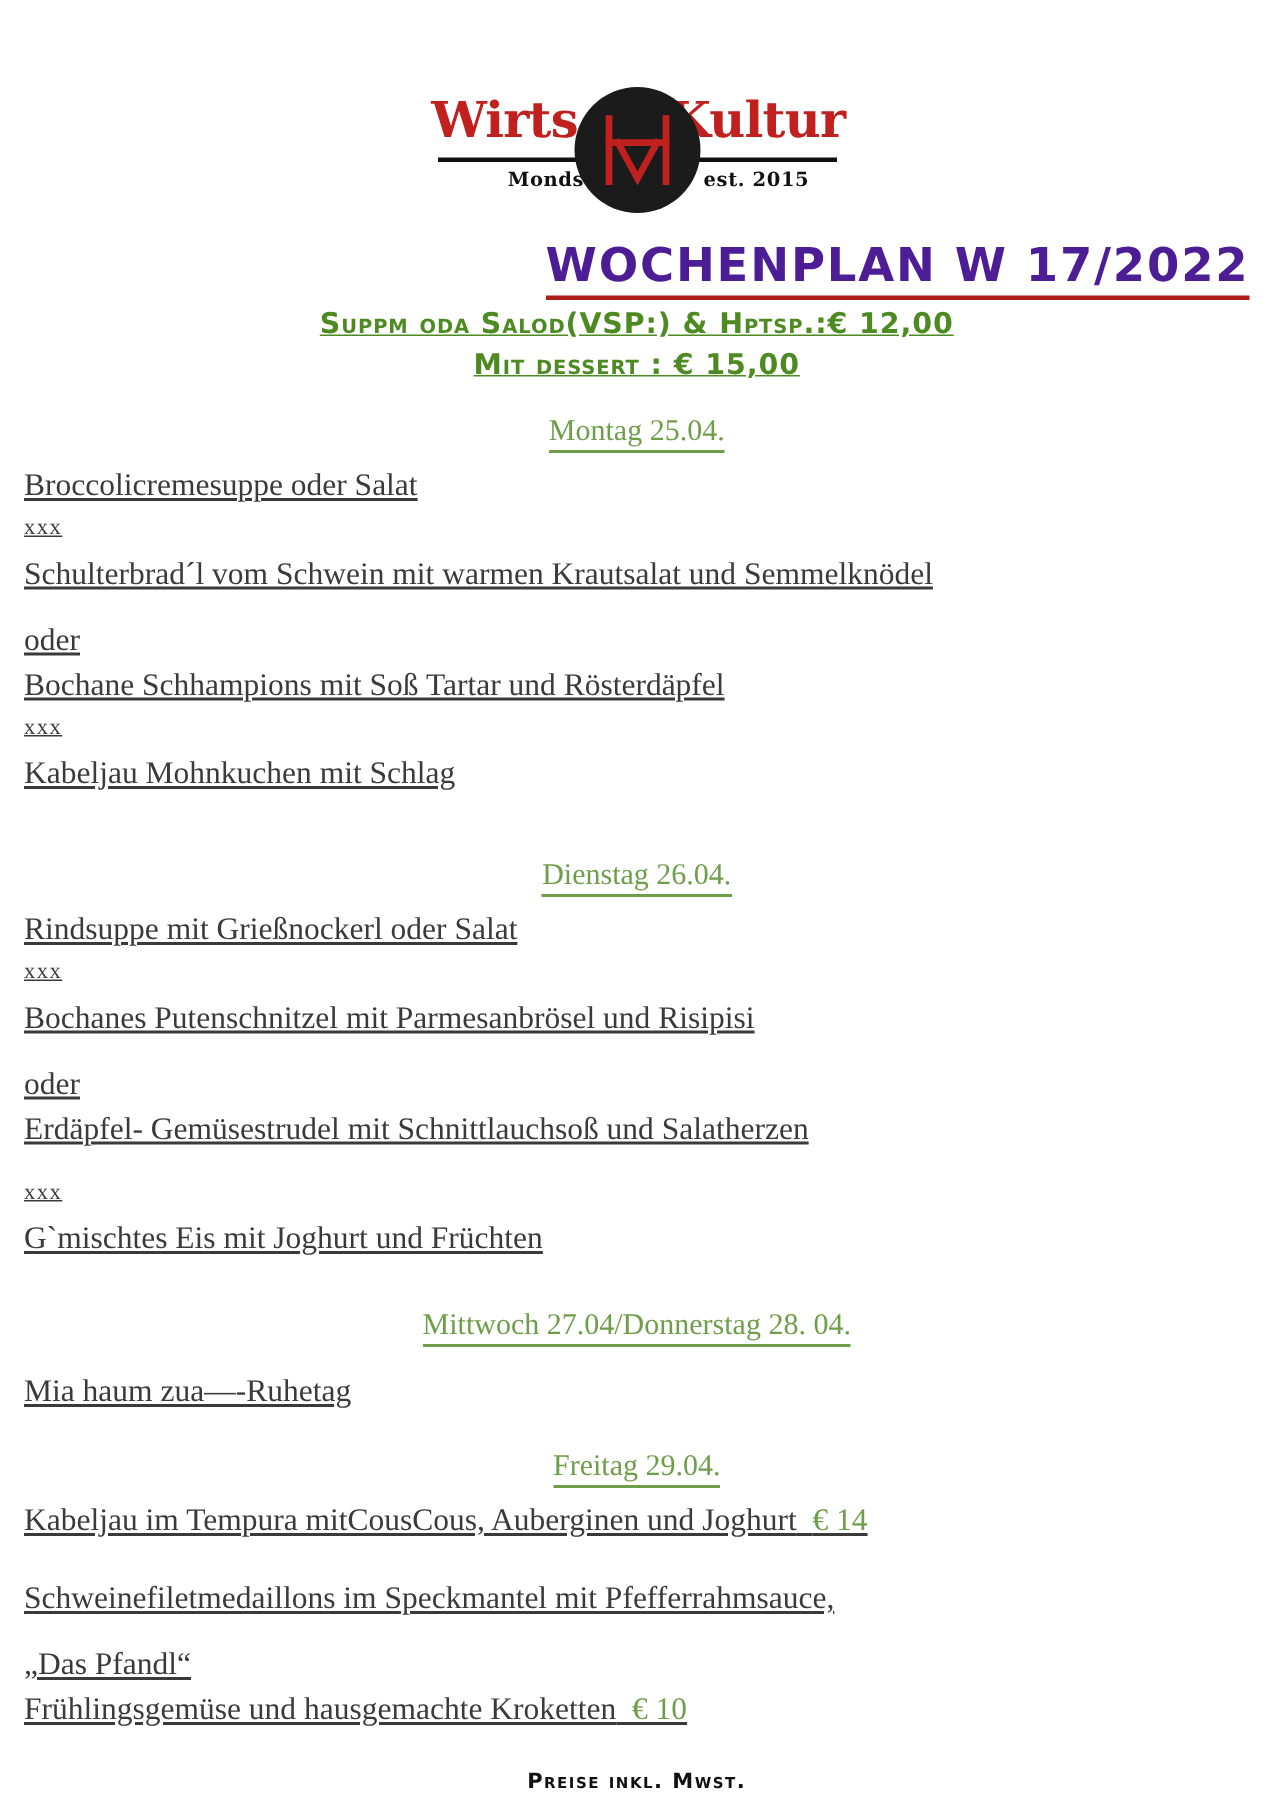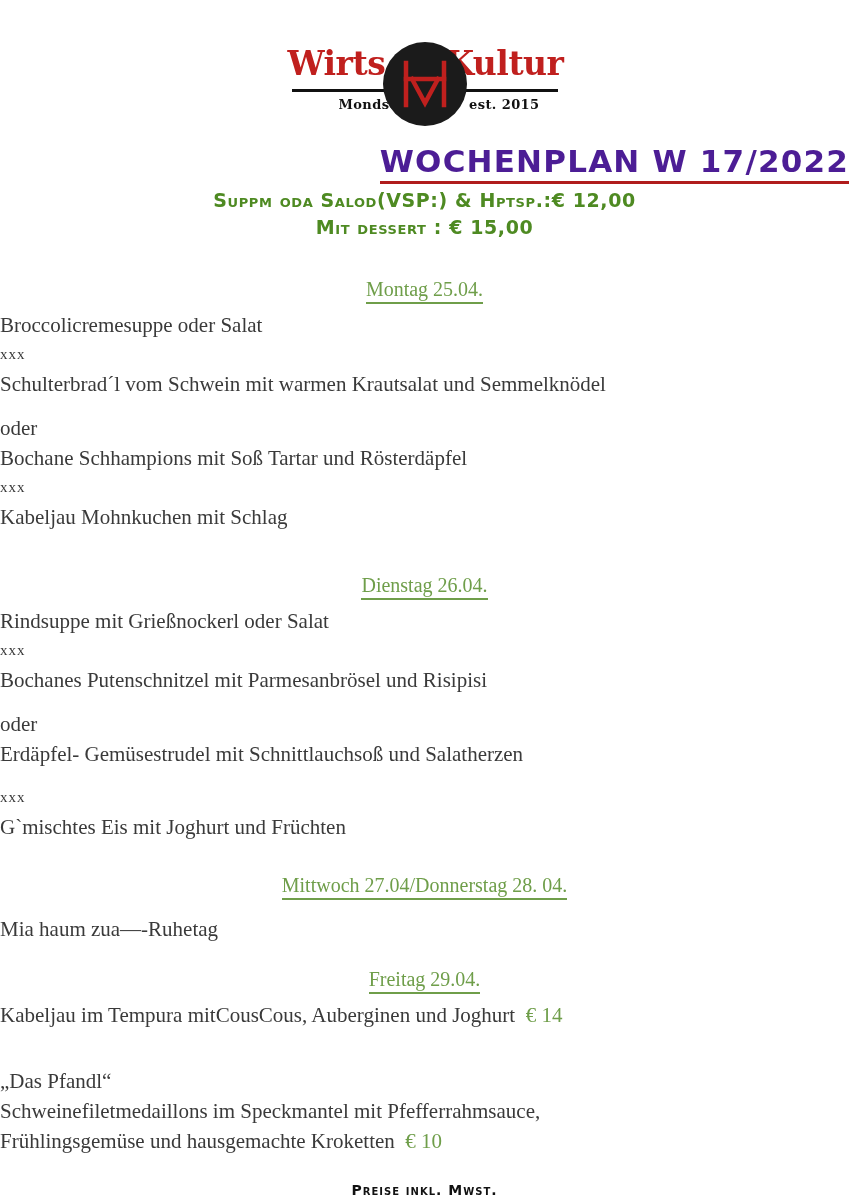--- a/index.html
+++ b/index.html
@@ -12,21 +12,21 @@
     height: 1200px;
     font-family: "Liberation Serif", serif;
     color: #3a3a3a;
     overflow: hidden;
     position: relative;
   }
   .page {
     width: 849px;
     height: 1200px;
     box-sizing: border-box;
-    padding: 0;
+    padding: 16px;
     position: relative;
     background: #fff;
   }
 
   
   .logo-wrap {
     width: 100%;
     display: flex;
     justify-content: center;
     padding-top: 38px;
@@ -108,26 +108,28 @@
   .price-line {
     text-align: center;
     font-family: "DejaVu Sans", sans-serif;
     font-weight: bold;
     font-variant: small-caps;
     font-size: 19px;
     line-height: 25px;
     color: #4e8a22;
     letter-spacing: 0.6px;
     margin-top: 8px;
+    text-decoration: underline;
   }
   .price-line.second { margin-top: 2px; }
 
   
   .menu {
-    margin-top: 36px;
+    margin-top: 18px;
+    text-decoration: underline;
   }
   .day {
     text-align: center;
   }
   .day-head {
     font-family: "Liberation Serif", serif;
     font-size: 20px;
     line-height: 26px;
     color: #6f9e4a;
     display: inline-block;
@@ -248,22 +250,22 @@
     <div class="day">
       <div class="day-head-row">
         <span class="day-head">Freitag 29.04.</span>
       </div>
       <div class="line"><span>Kabeljau im Tempura mitCousCous, Auberginen und Joghurt</span>&nbsp;&nbsp;<span class="price-green">€ 14</span></div>
     </div>
 
     <div class="block-gap-s"></div>
 
     <div class="day">
+      <div class="line">Schweinefiletmedaillons im Speckmantel mit Pfefferrahmsauce,</div>
       <div class="line gap-top">„Das Pfandl“</div>
-      <div class="line">Schweinefiletmedaillons im Speckmantel mit Pfefferrahmsauce,</div>
       <div class="line"><span>Frühlingsgemüse und hausgemachte Kroketten</span>&nbsp;&nbsp;<span class="price-green">€ 10</span></div>
     </div>
 
   </div>
 
   <div class="footer">Preise inkl. Mwst.</div>
 
 </div>
 
 </body></html>

